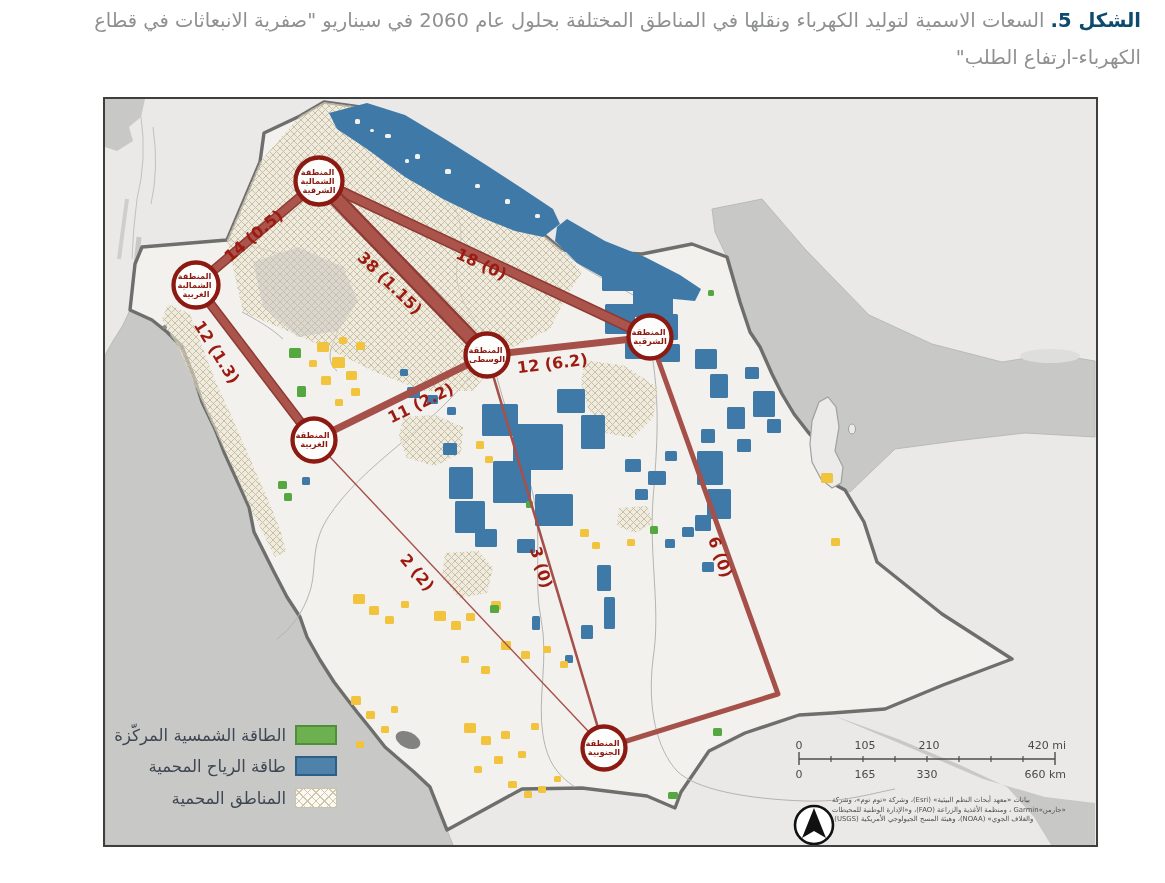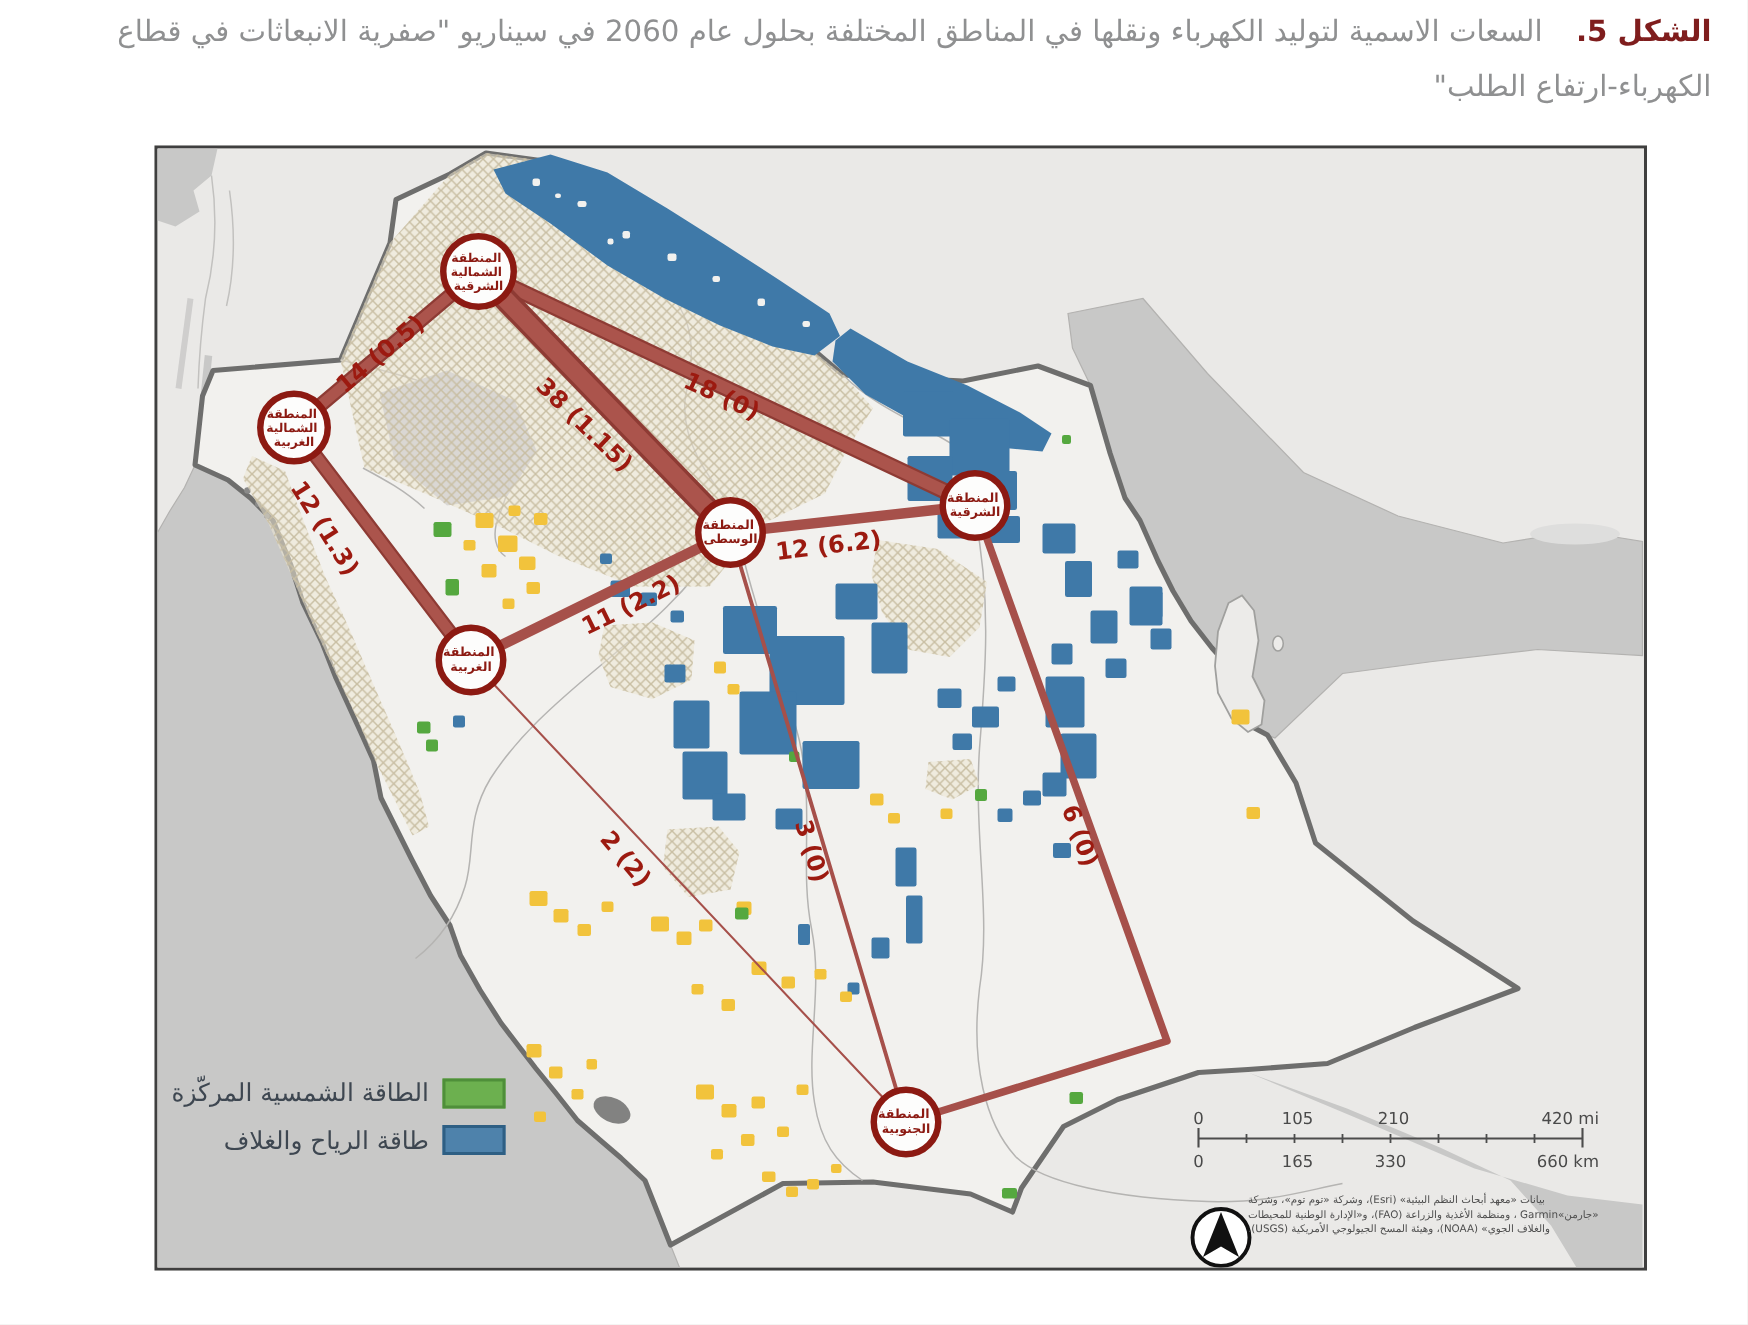--- a/index.html
+++ b/index.html
@@ -1,26 +1,26 @@
 <!DOCTYPE html>
 <html><head>
 <meta charset="utf-8">
 <style>
   html,body{margin:0;padding:0;}
   body{width:1165px;height:883px;background:#ffffff;position:relative;overflow:hidden;
        font-family:"DejaVu Sans", sans-serif;}
   .caption{position:absolute;top:2px;right:24px;left:24px;direction:rtl;text-align:right;
            font-size:19.5px;line-height:37px;color:#8f9091;}
-  .caption b{color:#7f1d1d;font-weight:bold;margin-left:16px;}
+  .caption b{color:#0c4a6e;font-weight:bold;}
   .map-frame{position:absolute;left:103px;top:97px;width:991px;height:746px;
              border:2px solid #3f3f3f;background:#eae9e7;}
   .map-frame svg{position:absolute;left:0;top:0;}
   
   .legend{position:absolute;left:6px;top:614px;width:226px;direction:rtl;}
-  .legend-row{display:flex;align-items:center;gap:9px;height:31.5px;}
+  .legend-row{display:flex;align-items:flex-end;gap:9px;height:31.5px;}
   .swatch{width:42px;height:20px;box-sizing:border-box;border:2px solid #888;flex:0 0 auto;}
   .sw0{border-color:#4f8f3a;}
   .sw1{border-color:#dfae33;}
   .sw2{border-color:#2e5f84;}
   .sw3{border:1px solid #c9c2ae;
        background:
         repeating-linear-gradient(45deg,#d0c5a9 0 1px,transparent 1px 6px),
         repeating-linear-gradient(-45deg,#d0c5a9 0 1px,transparent 1px 6px),
         #fbf9f3;}
   .legend-label{font-size:16.5px;color:#3e4751;white-space:nowrap;}
@@ -344,21 +344,25 @@
     </g>
   </svg>
 
   <div class="legend">
     <div class="legend-row">
       <div class="swatch sw0" style="background: rgb(108, 176, 79);"></div>
       <span class="legend-label">الطاقة الشمسية المركّزة</span>
     </div>
     <div class="legend-row">
       <div class="swatch sw2" style="background: rgb(78, 130, 171);"></div>
-      <span class="legend-label">طاقة الرياح والغلاف</span>
+      <span class="legend-label">طاقة الرياح المحمية</span>
+    </div>
+    <div class="legend-row">
+      <div class="swatch sw3"></div>
+      <span class="legend-label">المناطق المحمية</span>
     </div>
   </div>
 
   <div class="attribution">
     <div>بيانات «معهد أبحاث النظم البيئية» (Esri)، وشركة «توم توم»، وشركة</div>
     <div>«جارمن»Garmin ، ومنظمة الأغذية والزراعة (FAO)، و«الإدارة الوطنية للمحيطات</div>
     <div>والغلاف الجوي» (NOAA)، وهيئة المسح الجيولوجي الأمريكية (USGS).</div>
   </div>
 </div>
 

